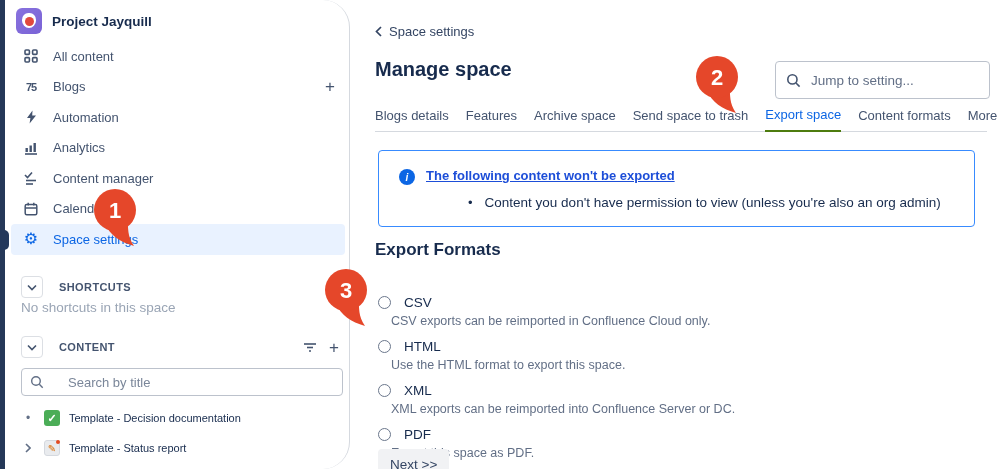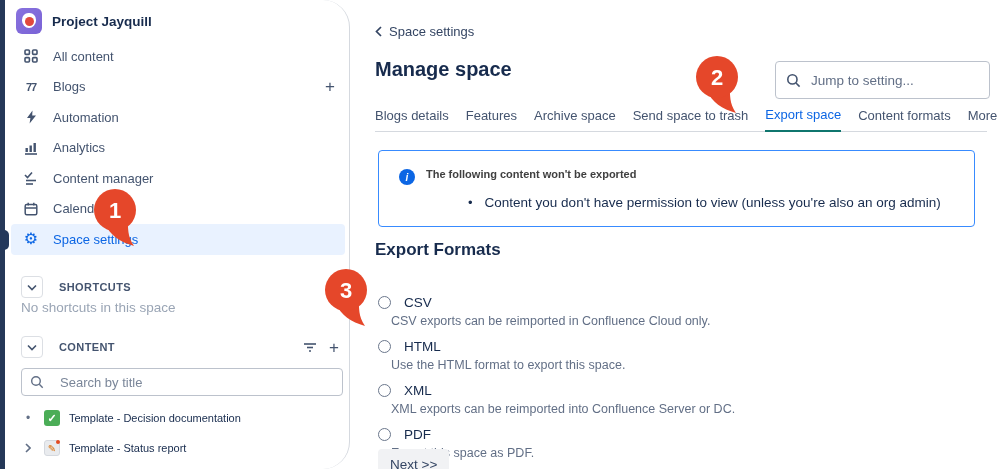--- a/index.html
+++ b/index.html
@@ -31,21 +31,21 @@
   .gear-glyph { font-size:16px; line-height:1; }
 
   .section-head { position:absolute; left:16px; display:flex; align-items:center; width:318px; }
   .collapse-btn { width:22px; height:22px; border:1px solid #DCDFE4; border-radius:4px; display:flex; align-items:center; justify-content:center; color:#44546F; background:#fff; cursor:pointer; }
   .section-title { margin-left:16px; font-size:11px; font-weight:bold; letter-spacing:.4px; color:#44546F; }
   .section-actions { margin-left:auto; display:flex; align-items:center; gap:12px; color:#44546F; }
   .plus-glyph { font-size:17px; line-height:1; color:#44546F; }
 
   .empty-note { position:absolute; left:16px; top:300px; font-size:13.5px; color:#9AA5B5; }
 
-  .side-search { position:absolute; left:16px; top:368px; width:322px; height:28px; border:1px solid #BCC2CC; border-radius:4px; display:flex; align-items:center; padding:0 8px; gap:16px; background:#fff; }
+  .side-search { position:absolute; left:16px; top:368px; width:322px; height:28px; border:1px solid #BCC2CC; border-radius:4px; display:flex; align-items:center; padding:0 8px; gap:24px; background:#fff; }
   .side-search input { border:none; outline:none; font-size:13px; color:#172B4D; width:100%; font-family:"Liberation Sans",sans-serif; }
   .side-search input::placeholder { color:#7A8699; }
 
   .tree-item { position:absolute; left:16px; display:flex; align-items:center; gap:9px; height:22px; }
   .tree-bullet { width:14px; text-align:center; color:#626F86; font-size:12px; }
   .tree-chevron { width:14px; display:flex; justify-content:center; color:#626F86; }
   .doc-icon-check { width:16px; height:16px; background:#4BAD57; border-radius:3px; color:#fff; font-size:11px; font-weight:bold; display:flex; align-items:center; justify-content:center; }
   .doc-icon-pencil { width:16px; height:16px; background:#E9EBEE; border:1px solid #D5D9DF; border-radius:3px; color:#D97008; font-size:10px; display:flex; align-items:center; justify-content:center; position:relative; }
   .doc-icon-pencil::after { content:""; position:absolute; right:-1px; top:-1px; width:4px; height:4px; border-radius:50%; background:#E34A21; }
   .tree-label { font-size:11px; color:#172B4D; }
@@ -54,27 +54,27 @@
   .main { position:absolute; left:351px; top:0; width:648px; height:469px; background:#fff; }
   .back-link { position:absolute; left:24px; top:24px; display:flex; align-items:center; gap:7px; font-size:13px; color:#344563; cursor:pointer; }
   .page-title { position:absolute; left:24px; top:58px; font-size:20px; font-weight:bold; color:#172B4D; }
 
   .jump-box { position:absolute; left:424px; top:61px; width:215px; height:31px; border:1px solid #BCC2CC; border-radius:4px; display:flex; align-items:center; gap:10px; padding:18px 10px; background:#fff; }
   .jump-box input { border:none; outline:none; font-size:13.5px; width:100%; color:#172B4D; font-family:"Liberation Sans",sans-serif; }
   .jump-box input::placeholder { color:#626F86; }
 
   .tabs { position:absolute; left:24px; top:105px; width:612px; display:flex; align-items:flex-end; gap:17px; border-bottom:1px solid #D5D9DF; height:27px; }
   .tab { font-size:13px; color:#44546F; padding-bottom:8px; white-space:nowrap; cursor:pointer; }
-  .tab.active { color:#0C66E4; border-bottom:2px solid #0f766e; margin-bottom:-1px; }
+  .tab.active { color:#0C66E4; border-bottom:2px solid #4d7c0f; margin-bottom:-1px; }
   .tab-more { margin-left:auto; display:flex; align-items:center; gap:5px; font-size:13px; color:#44546F; padding-bottom:8px; cursor:pointer; }
 
   .info-panel { position:absolute; left:27px; top:150px; width:597px; height:77px; border:1px solid #388BFF; border-radius:4px; background:#fff; padding:17px 0 0 20px; }
   .info-row { display:flex; align-items:flex-start; gap:11px; }
   .info-icon { width:16px; height:16px; border-radius:50%; background:#0C66E4; color:#fff; font-size:10px; font-weight:bold; display:flex; align-items:center; justify-content:center; flex:none; margin-top:1px; font-style:italic; }
-  .info-title { font-size:11px; font-weight:bold; color:#404040; }
+  .info-title { font-size:13px; font-weight:bold; color:#1d4ed8;text-decoration:underline; }
   .info-bullet { margin:10px 0 0 69px; font-size:13.5px; color:#172B4D; display:flex; gap:12px; }
   .info-bullet .b { font-size:13px; }
 
   .fmt-title { position:absolute; left:24px; top:240px; font-size:17px; font-weight:bold; color:#172B4D; }
   .fmt-desc { position:absolute; left:24px; top:276px; font-size:13.5px; color:#172B4D; }
 
   .formats { position:absolute; left:27px; top:293px; }
   .fmt-block { margin-bottom:9px; }
   .fmt-opt { display:flex; align-items:center; gap:13px; height:18px; cursor:pointer; }
   .radio { width:13px; height:13px; border:1.5px solid #6B778C; border-radius:50%; background:#fff; flex:none; }
@@ -111,21 +111,21 @@
                 <rect x="1" y="1" width="4.4" height="4.4" rx="1"></rect>
                 <rect x="8.6" y="1" width="4.4" height="4.4" rx="1"></rect>
                 <rect x="1" y="8.6" width="4.4" height="4.4" rx="1"></rect>
                 <rect x="8.6" y="8.6" width="4.4" height="4.4" rx="1"></rect>
               </g>
             </svg>
         </span>
         <span class="nav-label">All content</span>
       </div>
       <div class="nav-item">
-        <span class="nav-icon quote-glyph">77</span>
+        <span class="nav-icon quote-glyph">75</span>
         <span class="nav-label">Blogs</span>
         <span class="nav-plus">+</span>
       </div>
       <div class="nav-item">
         <span class="nav-icon">
           <svg class="svgi" width="13" height="14" viewBox="0 0 13 14">
               <path d="M7.5 0.5 L2 8 h3.4 L4.6 13.5 L11 5.6 H7.2 Z" fill="currentColor"></path>
             </svg>
         </span>
         <span class="nav-label">Automation</span>

